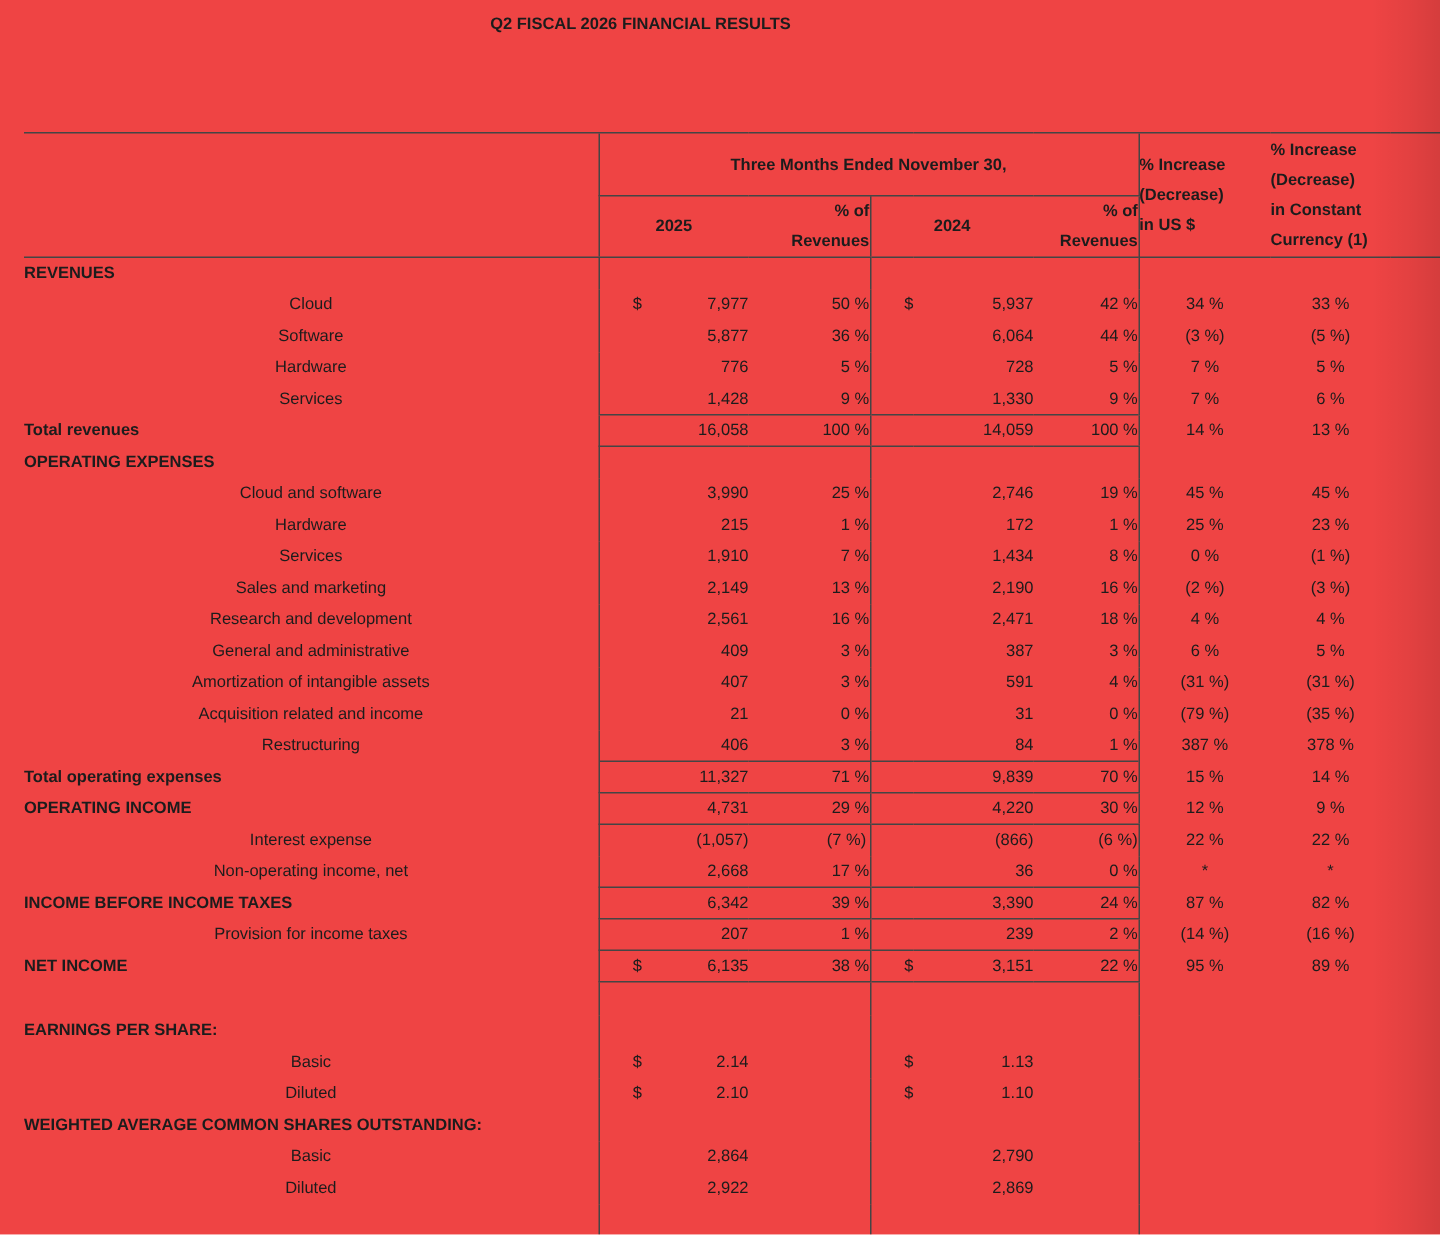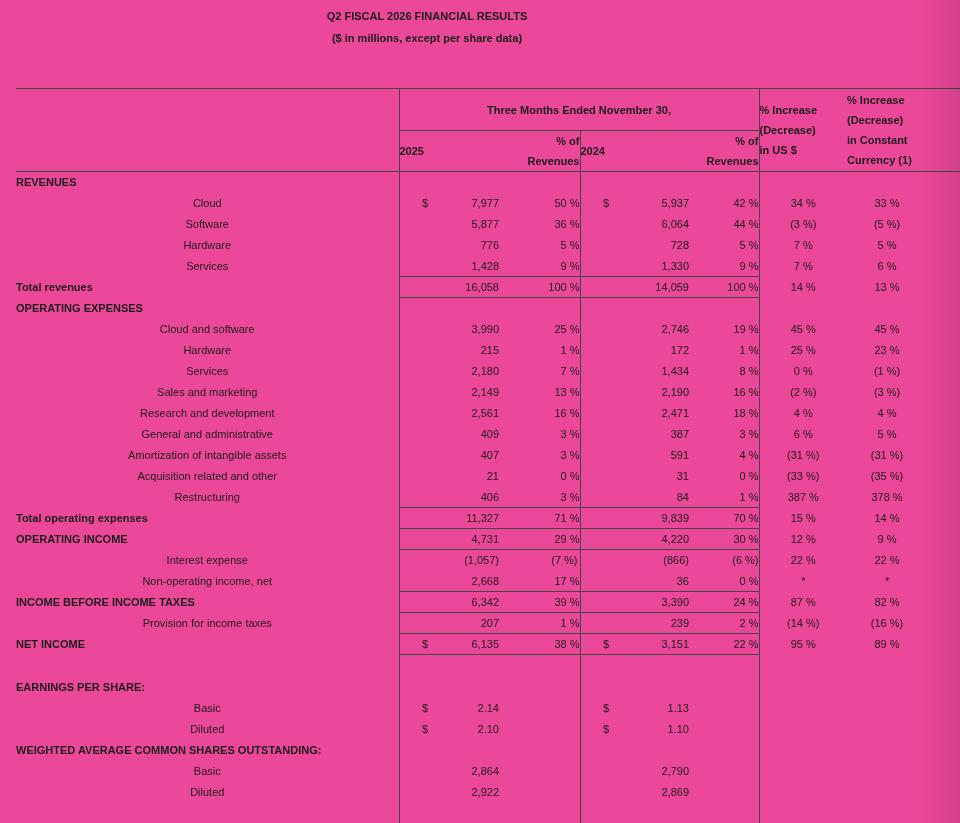--- a/index.html
+++ b/index.html
@@ -1,19 +1,19 @@
 <!DOCTYPE html>
 <html><head>
 <meta charset="utf-8">
 <style>
   html,body{margin:0;padding:0;background:#ffffff;}
   .page{
     position:relative;
     width:960px;height:823px;
-    background:#ec4899;
+    background:#ef4444;
     font-family:"Liberation Sans","DejaVu Sans",sans-serif;
     font-size:11px;color:#1c1c1c;
     overflow:hidden;
   }
   
   .titles{
     position:absolute;top:6px;left:0;width:854px;
     text-align:center;font-weight:bold;line-height:21.5px;
   }
   
@@ -30,21 +30,21 @@
   .bl{border-left:1px solid #454545;}
   
   .bt{border-top:1px solid #454545;}
   .bb{border-bottom:1px solid #454545;}
   .ht{border-top:1px solid #454545;}   
   .hb{border-bottom:1px solid #454545;}
   .hb2{border-bottom:1px solid #454545;}
   
   thead td{font-weight:bold;vertical-align:bottom;}
   td.period{text-align:center;padding-bottom:4px;}
-  td.yr{padding-right:12px;padding-bottom:3px;}
+  td.yr{text-align:center;padding-right:12px;padding-bottom:3px;}
   td.pcth{text-align:right;line-height:21px;padding-bottom:3px;}
   td.pcth span,td.hcell span{display:block;}
   td.hcell{text-align:left;line-height:21px;padding-bottom:3px;}
   td.pr1{padding-right:7px;}
   td.pr2{padding-right:4px;}
   
   tbody tr{height:21px;}
   td.lbl{padding-left:20px;}
   td.ind1{padding-left:52px;text-align:center;}
   td.ind2{padding-left:84px;}
@@ -63,21 +63,20 @@
     pointer-events:none;
   }
 </style>
 </head>
 <body>
 
 <div class="page">
 
   <div class="titles">
     <div>Q2 FISCAL 2026 FINANCIAL RESULTS</div>
-    <div>($ in millions, except per share data)</div>
   </div>
 
   <table class="fin">
     <colgroup>
       <col style="width:383px">
         <col style="width:29px">
         <col style="width:71px">
         <col style="width:81px">
       <col style="width:29px">
         <col style="width:80px">
@@ -222,21 +221,21 @@
           <td class="cur bl"></td>
           <td class="num">172</td>
           <td class="pct p2">1 %</td>
           <td class="inc bl">25 %</td>
           <td class="inc">23 %</td>
           <td class="fill"></td>
         </tr>
         <tr>
           <td class="lbl ind1">Services</td>
           <td class="cur bl"></td>
-          <td class="num">2,180</td>
+          <td class="num">1,910</td>
           <td class="pct p1">7 %</td>
           <td class="cur bl"></td>
           <td class="num">1,434</td>
           <td class="pct p2">8 %</td>
           <td class="inc bl">0 %</td>
           <td class="inc">(1 %)</td>
           <td class="fill"></td>
         </tr>
         <tr>
           <td class="lbl ind1">Sales and marketing</td>
@@ -280,28 +279,28 @@
           <td class="num">407</td>
           <td class="pct p1">3 %</td>
           <td class="cur bl"></td>
           <td class="num">591</td>
           <td class="pct p2">4 %</td>
           <td class="inc bl">(31 %)</td>
           <td class="inc">(31 %)</td>
           <td class="fill"></td>
         </tr>
         <tr>
-          <td class="lbl ind1">Acquisition related and other</td>
+          <td class="lbl ind1">Acquisition related and income</td>
           <td class="cur bl"></td>
           <td class="num">21</td>
           <td class="pct p1">0 %</td>
           <td class="cur bl"></td>
           <td class="num">31</td>
           <td class="pct p2">0 %</td>
-          <td class="inc bl">(33 %)</td>
+          <td class="inc bl">(79 %)</td>
           <td class="inc">(35 %)</td>
           <td class="fill"></td>
         </tr>
         <tr>
           <td class="lbl ind1">Restructuring</td>
           <td class="cur bl"></td>
           <td class="num">406</td>
           <td class="pct p1">3 %</td>
           <td class="cur bl"></td>
           <td class="num">84</td>

